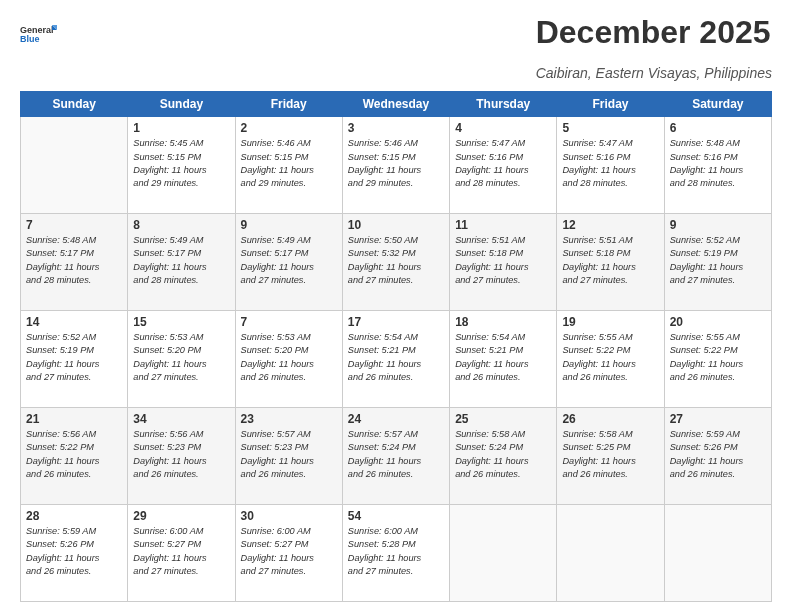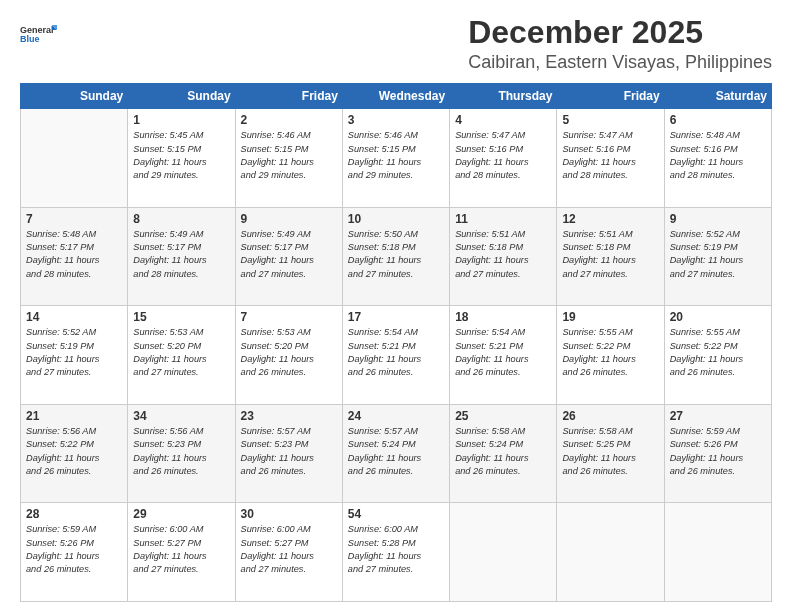--- a/index.html
+++ b/index.html
@@ -31,38 +31,39 @@
     .title-block {
       text-align: left;
     }
     .main-title {
       font-size: 32px;
       font-weight: bold;
       color: #333;
       line-height: 1.1;
     }
     .subtitle {
-      font-size: 18px;
+      font-size: 14px;
       color: #555;
-      margin-top: 2px;
+      margin-top: 15px;
+      font-style: italic;
     }
     .calendar {
       flex: 1;
       border: 1px solid #ccc;
       border-collapse: collapse;
       width: 100%;
       table-layout: fixed;
     }
     .calendar th {
       background: #2a6ab5;
       color: #fff;
       font-size: 12px;
       font-weight: bold;
       padding: 5px 4px;
-      text-align: right;
+      text-align: center;
       border: 1px solid #2a6ab5;
     }
     .calendar td {
       vertical-align: top;
       border: 1px solid #ccc;
       padding: 4px 5px;
       font-size: 9.5px;
       color: #333;
       height: 80px;
       width: calc(100% / 7);
@@ -183,21 +184,21 @@
           <td class="row-stripe">
             <span class="day-num">9</span>
             <div class="day-info" style="white-space: pre-line;">Sunrise: 5:49 AM
 Sunset: 5:17 PM
 Daylight: 11 hours
 and 27 minutes.</div>
           </td>
           <td class="row-stripe">
             <span class="day-num">10</span>
             <div class="day-info" style="white-space: pre-line;">Sunrise: 5:50 AM
-Sunset: 5:18 PM
+Sunset: 5:32 PM
 Daylight: 11 hours
 and 27 minutes.</div>
           </td>
           <td class="row-stripe">
             <span class="day-num">11</span>
             <div class="day-info" style="white-space: pre-line;">Sunrise: 5:51 AM
 Sunset: 5:18 PM
 Daylight: 11 hours
 and 27 minutes.</div>
           </td>

